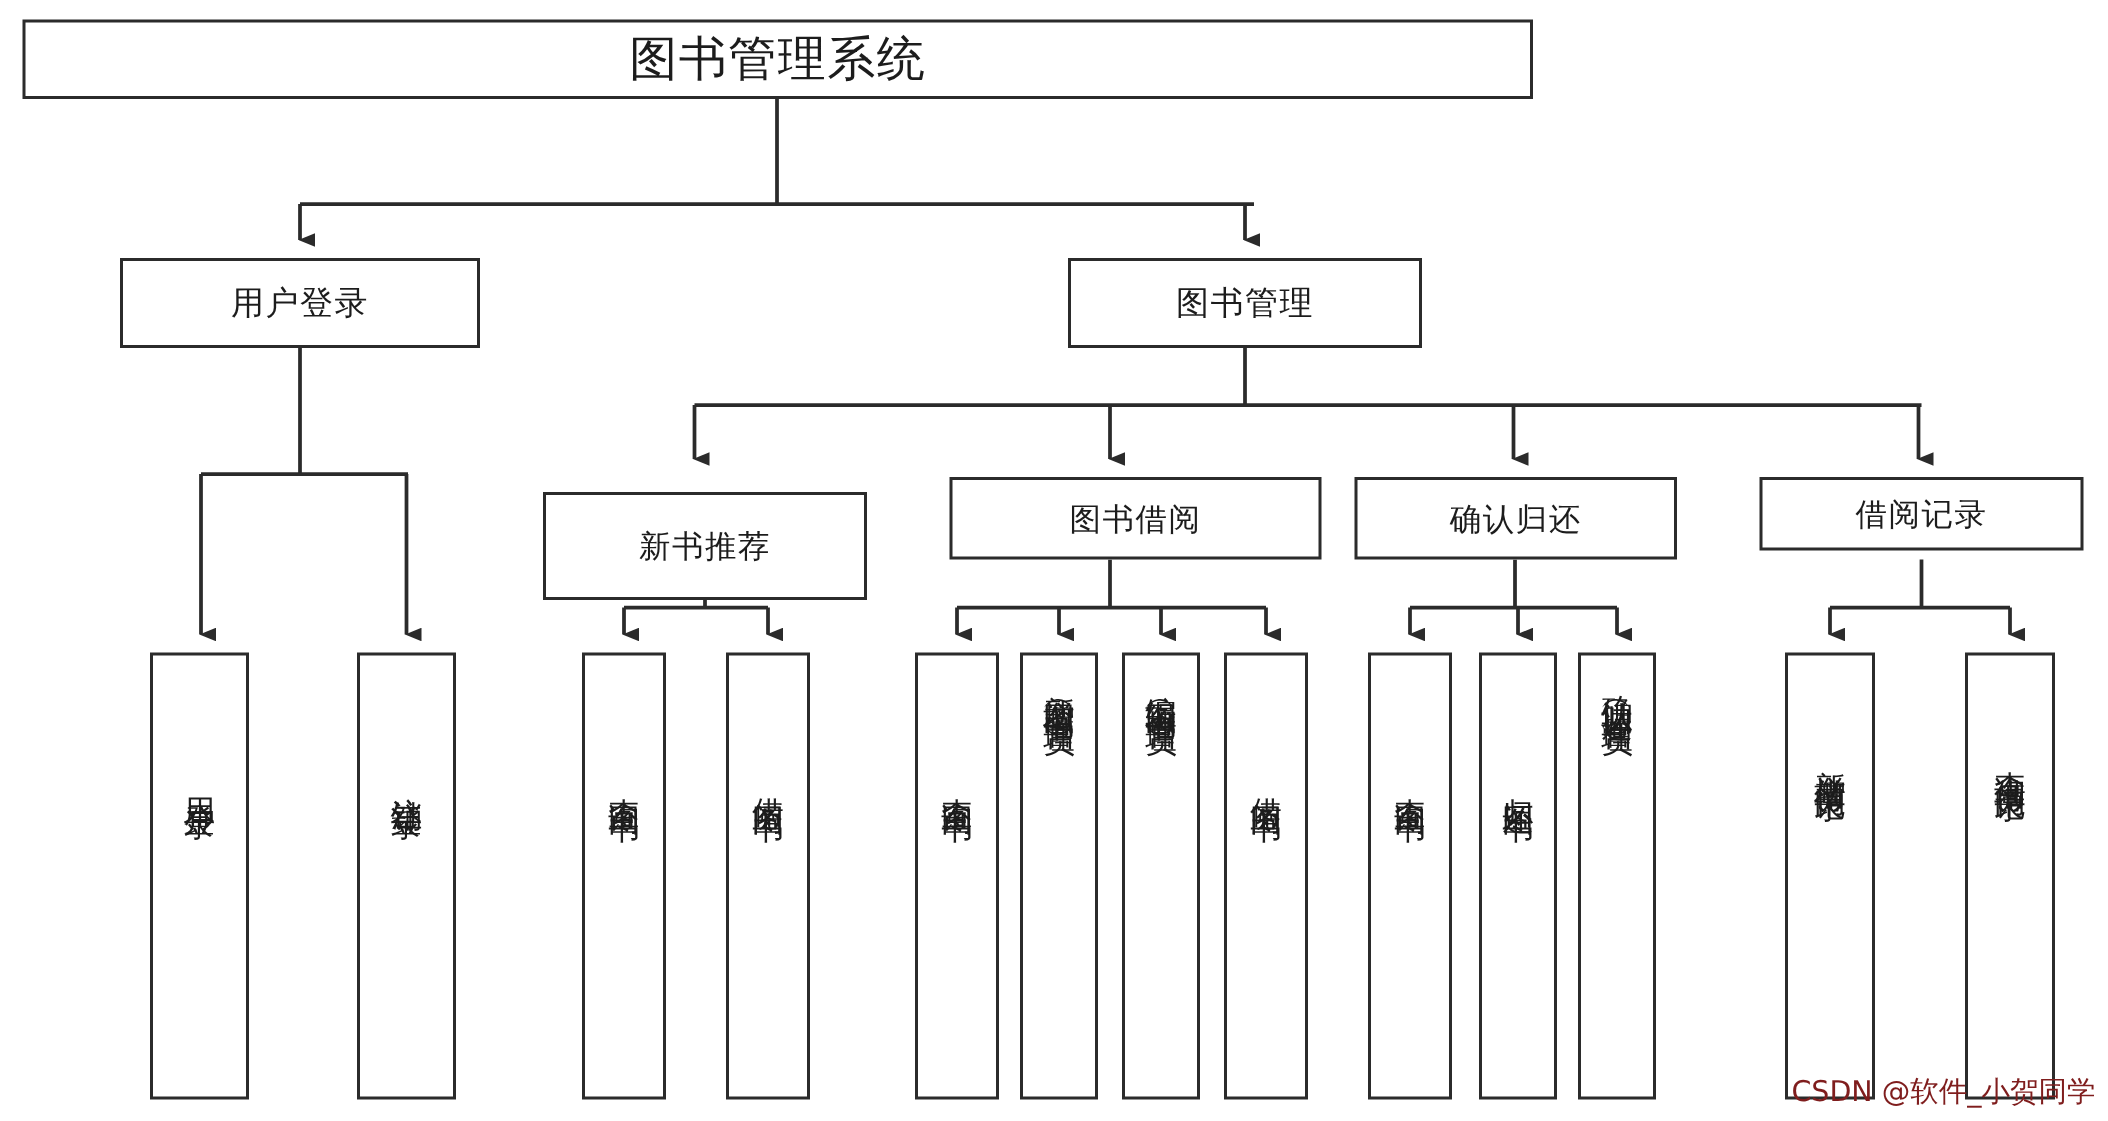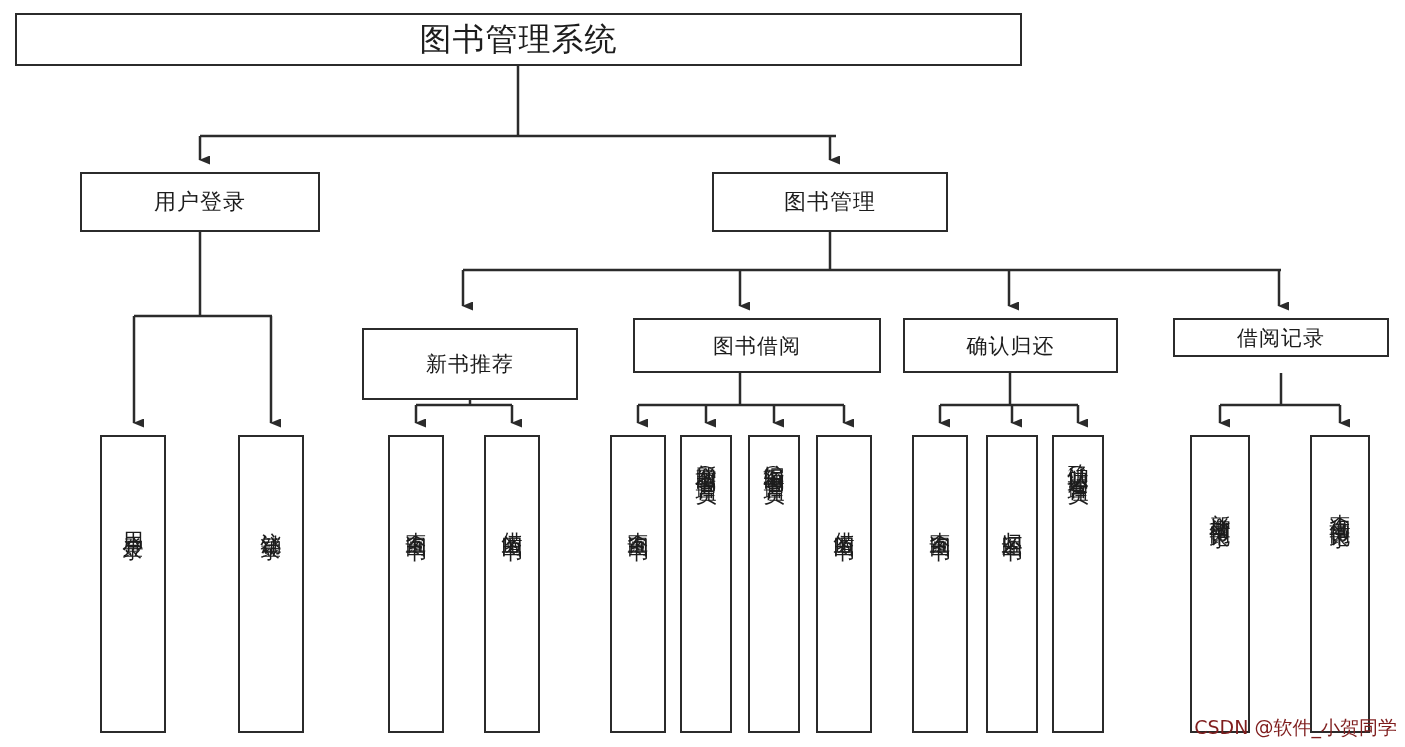--- a/index.html
+++ b/index.html
@@ -148,21 +148,21 @@
 
   <div class="node node-l2" style="left:362px;top:328px;width:216px;height:72px;">
     <span>新书推荐</span>
   </div>
   <div class="node node-l2" style="left:633px;top:318px;width:248px;height:55px;">
     <span>图书借阅</span>
   </div>
   <div class="node node-l2" style="left:903px;top:318px;width:215px;height:55px;">
     <span>确认归还</span>
   </div>
-  <div class="node node-l2" style="left:1173px;top:318px;width:216px;height:39px;align-items:center;">
+  <div class="node node-l2" style="left:1173px;top:318px;width:216px;height:49px;align-items:center;">
     <span>借阅记录</span>
   </div>
 
   <div class="node node-leaf mid" style="left:100px;top:435px;width:66px;height:298px;">
     <span class="vtext">用户登录</span>
   </div>
   <div class="node node-leaf mid" style="left:238px;top:435px;width:66px;height:298px;">
     <span class="vtext">注销登录</span>
   </div>
   <div class="node node-leaf mid" style="left:388px;top:435px;width:56px;height:298px;">

